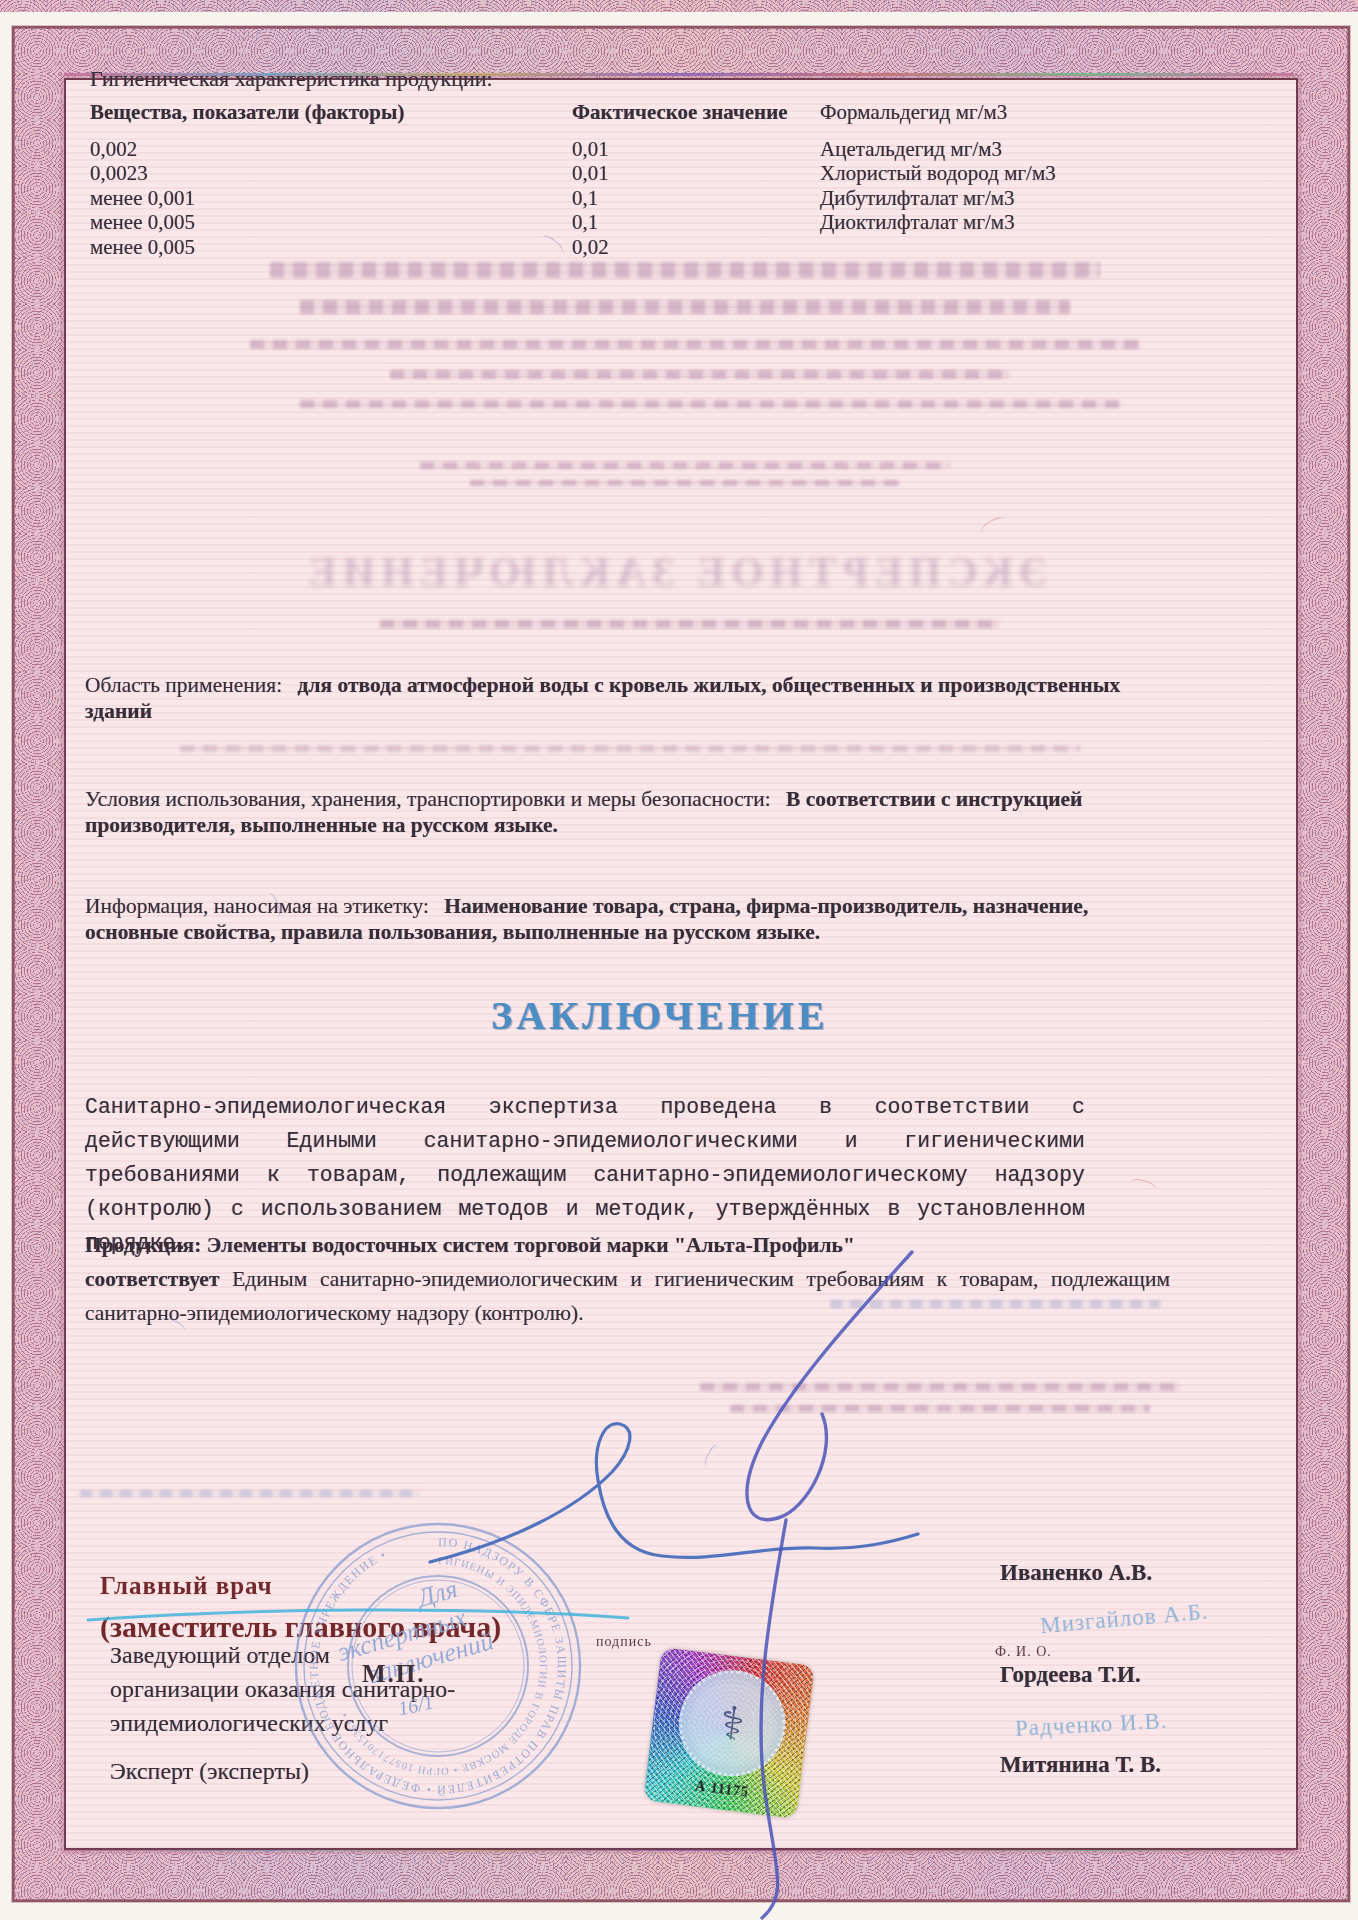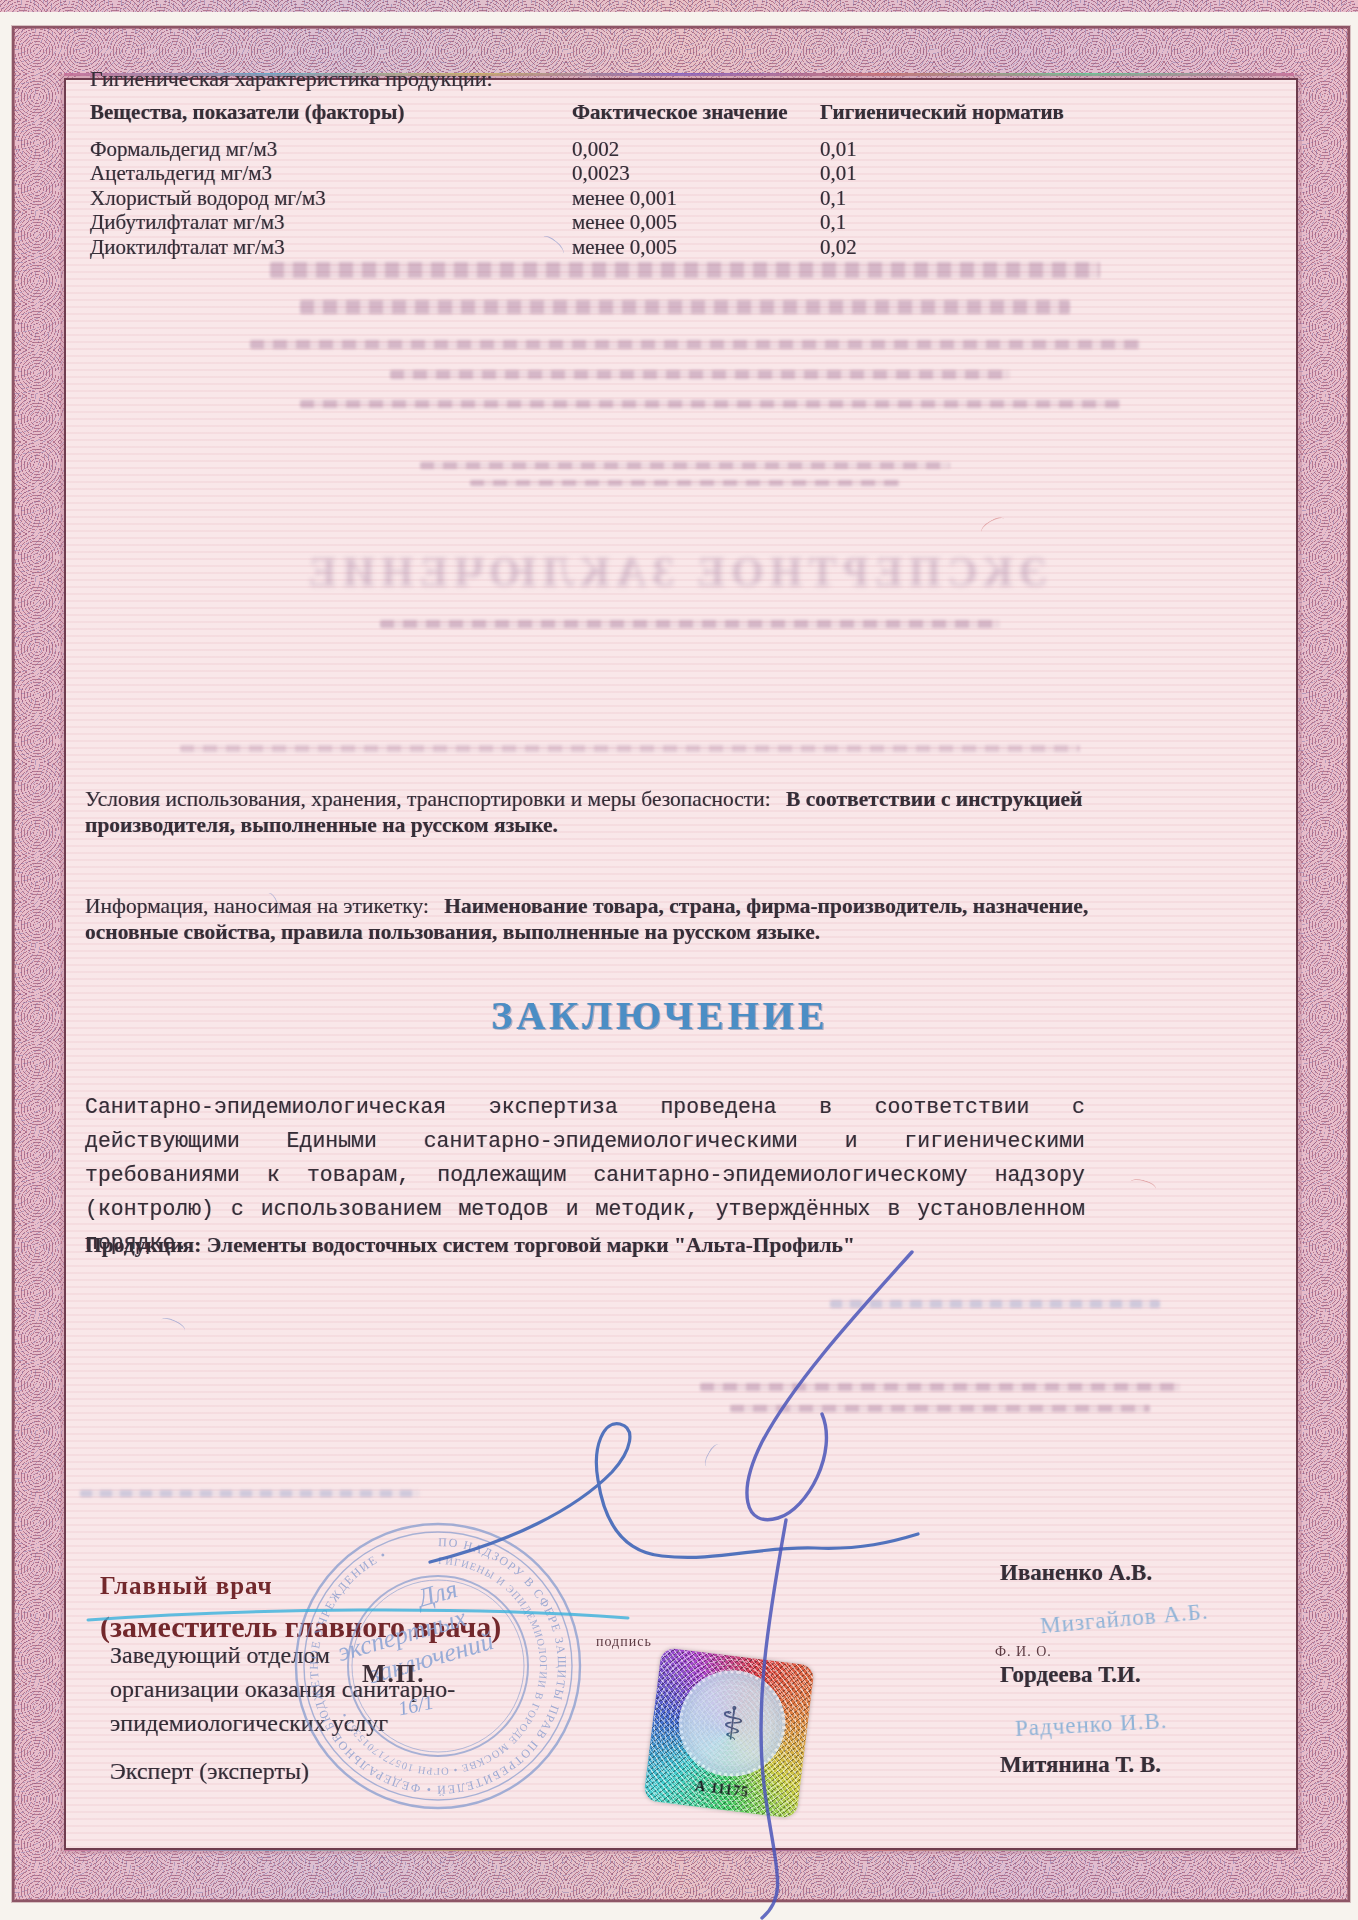--- a/index.html
+++ b/index.html
@@ -107,21 +107,20 @@
   <div class="smudge blue" style="left:830px;top:1300px;width:330px;height:8px;"></div>
   <div class="smudge" style="left:700px;top:1383px;width:480px;height:8px;"></div>
   <div class="smudge" style="left:730px;top:1405px;width:420px;height:7px;"></div>
   <div class="smudge blue" style="left:80px;top:1490px;width:340px;height:7px;"></div>
 
   <div class="abs t" style="left:90px;top:66px;font-size:22px;">Гигиеническая характеристика продукции:</div>
 
   <div class="tbl t">
     <div class="hdr">Вещества, показатели (факторы)</div>
     <div class="hdr">Фактическое значение</div>
-    <div class="hdr">Гигиенический норматив</div>
 
     <div>Формальдегид мг/м3</div>
     <div>0,002</div>
     <div>0,01</div>
 
     <div>Ацетальдегид мг/м3</div>
     <div>0,0023</div>
     <div>0,01</div>
 
     <div>Хлористый водород мг/м3</div>
@@ -130,39 +129,47 @@
 
     <div>Дибутилфталат мг/м3</div>
     <div>менее 0,005</div>
     <div>0,1</div>
 
     <div>Диоктилфталат мг/м3</div>
     <div>менее 0,005</div>
     <div>0,02</div>
   </div>
 
+  <div class="field t" style="left:85px;top:672px;width:1085px;">
+    <span class="lbl">Область применения:</span>
+    <span class="b">для отвода атмосферной воды с кровель жилых, общественных и производственных зданий</span>
+  </div>
 
   <div class="field t" style="left:85px;top:786px;width:1085px;">
     <span class="lbl">Условия использования, хранения, транспортировки и меры безопасности:</span>
     <span class="b">В соответствии с инструкцией производителя, выполненные на русском языке.</span>
   </div>
 
   <div class="field t" style="left:85px;top:893px;width:1085px;">
     <span class="lbl">Информация, наносимая на этикетку:</span>
     <span class="b">Наименование товара, страна, фирма-производитель, назначение, основные свойства, правила пользования, выполненные на русском языке.</span>
   </div>
 
   <div class="conclusion-title">ЗАКЛЮЧЕНИЕ</div>
 
   <div class="para t" style="left:85px;top:1090px;width:1000px;">Санитарно-эпидемиологическая экспертиза проведена в соответствии с действующими Едиными санитарно-эпидемиологическими и гигиеническими требованиями к товарам, подлежащим санитарно-эпидемиологическому надзору (контролю)  с использованием методов и методик, утверждённых в установленном порядке.</div>
 
   <div class="abs t" style="left:85px;top:1228px;width:1085px;font-size:21.5px;line-height:34px;">
     <div>
       <span class="b">Продукция:</span>
       <span class="b">Элементы водосточных систем торговой марки "Альта-Профиль"</span>
+    </div>
+    <div style="text-align:justify;">
+      <span class="b">соответствует</span>
+      <span>Единым санитарно-эпидемиологическим и гигиеническим требованиям к товарам, подлежащим санитарно-эпидемиологическому надзору (контролю).</span>
     </div>
   </div>
 
   <div class="abs b maroon" style="left:85px;top:1572px;font-size:25px;letter-spacing:1px;">Главный врач</div>
   <div class="abs b maroon" style="left:85px;top:1610px;font-size:30px;">(заместитель главного врача)</div>
   <div class="abs t" style="left:110px;top:1642px;font-size:24px;">Заведующий отделом</div>
   <div class="abs t" style="left:110px;top:1676px;font-size:24px;">организации оказания санитарно-</div>
   <div class="abs t" style="left:110px;top:1710px;font-size:24px;">эпидемиологических услуг</div>
   <div class="abs t" style="left:110px;top:1758px;font-size:24px;font-family:Liberation Serif, serif;">Эксперт (эксперты)</div>
 

